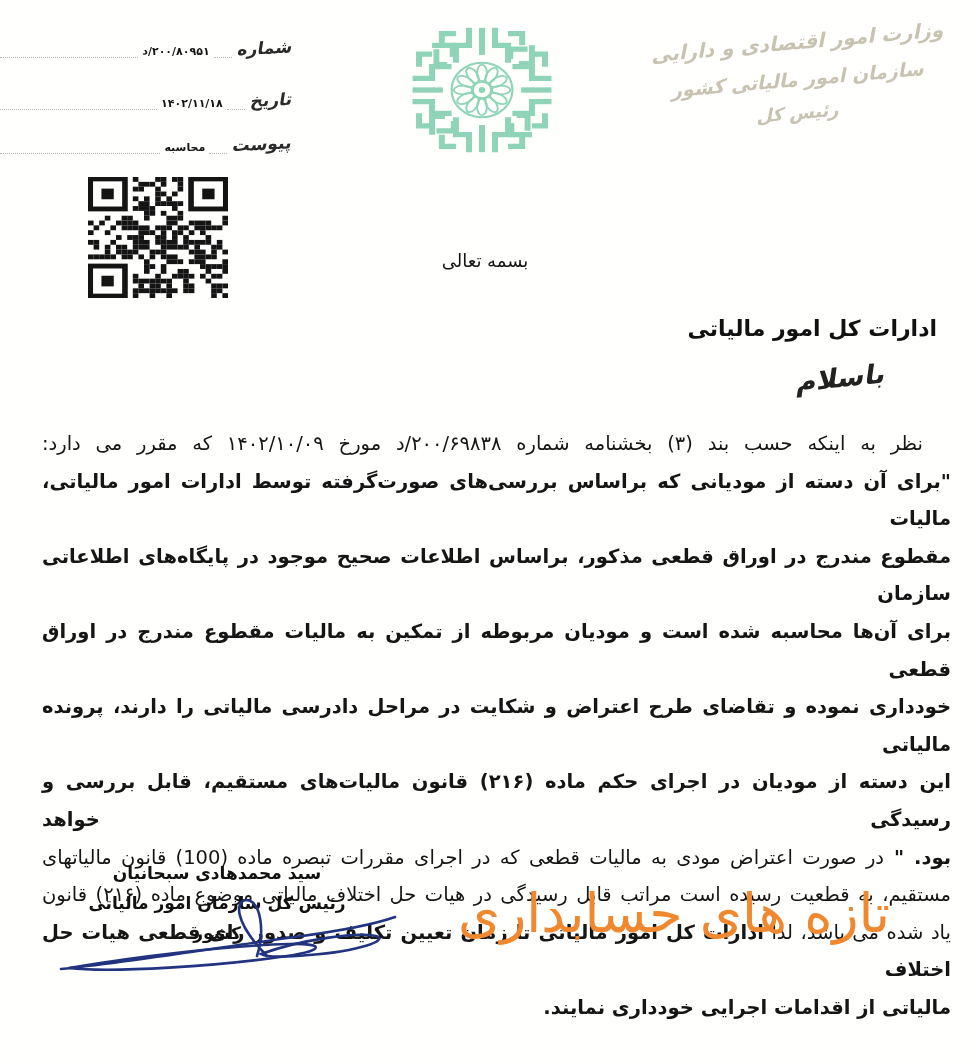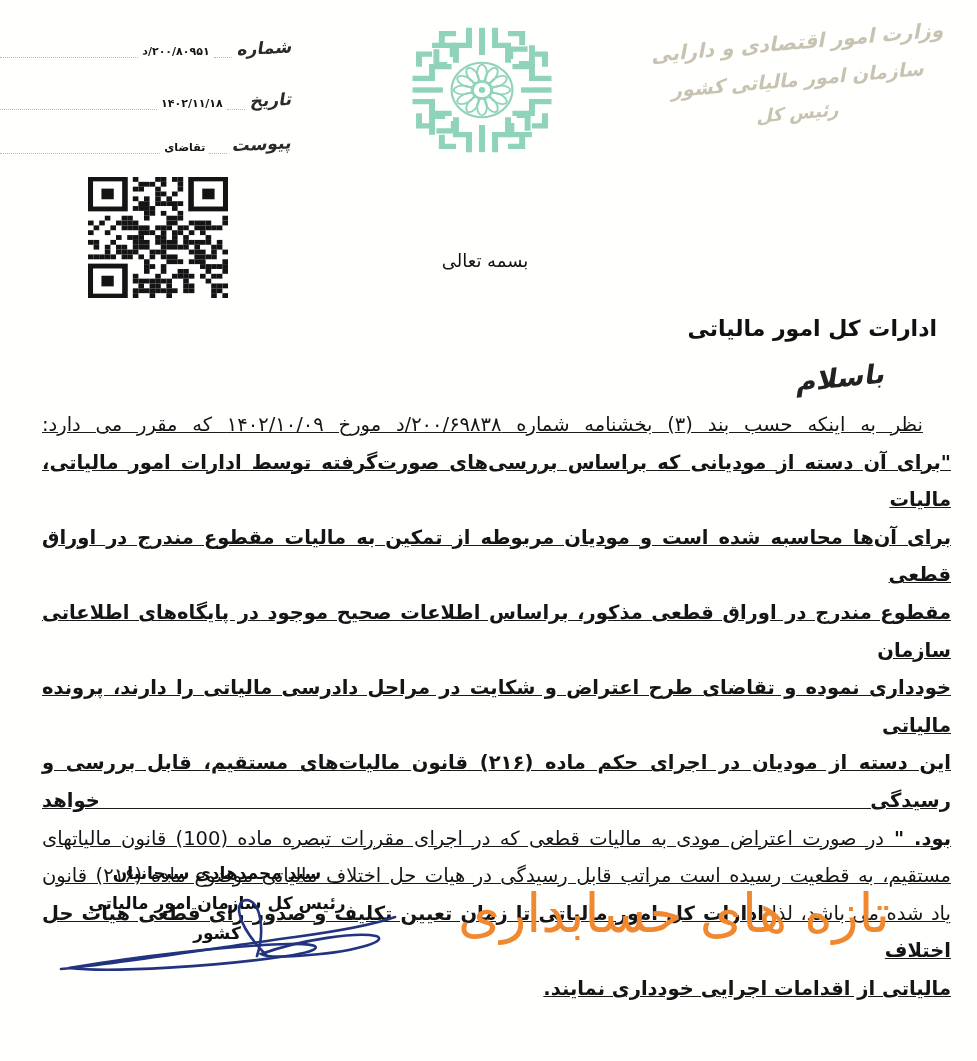--- a/index.html
+++ b/index.html
@@ -33,21 +33,21 @@
   
   .slogan{position:absolute;left:340px;top:180px;width:290px;text-align:center;
     font-size:15.5px;font-weight:bold;color:#111;}
   .basmala{position:absolute;left:340px;top:250px;width:290px;text-align:center;
     font-size:18px;font-weight:normal;color:#111;}
   
   .recipient{position:absolute;right:40px;top:316px;font-size:22px;font-weight:bold;color:#111;}
   .salutation{position:absolute;right:92px;top:362px;font-size:27px;font-weight:600;color:#222;
     transform:skewX(-14deg) rotate(-6deg);}
   
-  .body-text{position:absolute;right:26px;left:42px;top:406px;direction:rtl;text-decoration:underline;}
+  .body-text{position:absolute;right:26px;left:42px;top:425px;direction:rtl;}
   .body-text .line{
     font-size:19.5px;line-height:37.6px;color:#151515;
     text-align:justify;text-align-last:justify;white-space:normal;
   }
   .body-text .line.first{text-indent:28px;}
   .body-text .line.last{text-align:right;text-align-last:right;}
   .body-text .b{font-weight:bold;}
   
   .signer{position:absolute;left:72px;top:858px;width:290px;text-align:center;
     font-size:17px;font-weight:bold;color:#111;line-height:30px;}
@@ -70,21 +70,21 @@
     </div>
     <div class="meta-row" style="top:60px;">
       <span class="label">تاریخ</span>
       <span class="leader mid"></span>
       <span class="value">۱۴۰۲/۱۱/۱۸</span>
       <span class="leader fill"></span>
     </div>
     <div class="meta-row" style="top:104px;">
       <span class="label">پیوست</span>
       <span class="leader mid"></span>
-      <span class="value">تقاضای</span>
+      <span class="value">محاسبه</span>
       <span class="leader fill"></span>
     </div>
   </div>
 
   <svg class="emblem" viewBox="0 0 140 140" preserveAspectRatio="none">
     <g stroke="#8fd4b8" stroke-width="5.5" fill="none">
       <g id="arm">
         <path d="M70,6 V34"></path>
         <path d="M58,6 V24 H46 V42"></path>
         <path d="M82,6 V24 H94 V42"></path>
@@ -359,22 +359,22 @@
     </svg>
 
   <div class="basmala">بسمه تعالی</div>
 
   <div class="recipient">ادارات کل امور مالیاتی</div>
   <div class="salutation">باسلام</div>
 
   <div class="body-text">
       <div class="line first"><span>نظر به اینکه حسب بند (۳) بخشنامه شماره ۲۰۰/۶۹۸۳۸/د مورخ ۱۴۰۲/۱۰/۰۹ که مقرر می دارد:</span></div>
       <div class="line"><span class="b">"برای آن دسته از مودیانی که براساس بررسی‌های صورت‌گرفته توسط ادارات امور مالیاتی، مالیات</span></div>
+      <div class="line"><span class="b">مقطوع مندرج در اوراق قطعی مذکور، براساس اطلاعات صحیح موجود در پایگاه‌های اطلاعاتی سازمان</span></div>
       <div class="line"><span class="b">برای آن‌ها محاسبه شده است و مودیان مربوطه از تمکین به مالیات مقطوع مندرج در اوراق قطعی</span></div>
-      <div class="line"><span class="b">مقطوع مندرج در اوراق قطعی مذکور، براساس اطلاعات صحیح موجود در پایگاه‌های اطلاعاتی سازمان</span></div>
       <div class="line"><span class="b">خودداری نموده و تقاضای طرح اعتراض و شکایت در مراحل دادرسی مالیاتی را دارند، پرونده مالیاتی</span></div>
       <div class="line"><span class="b">این دسته از مودیان در اجرای حکم ماده (۲۱۶) قانون مالیات‌های مستقیم، قابل بررسی و رسیدگی خواهد</span></div>
       <div class="line"><span class="b">بود. " </span><span>در صورت اعتراض مودی به مالیات قطعی که در اجرای مقررات تبصره ماده (100) قانون مالیاتهای</span></div>
       <div class="line"><span>مستقیم، به قطعیت رسیده است مراتب قابل رسیدگی در هیات حل اختلاف مالیاتی موضوع ماده (۲۱۶) قانون</span></div>
       <div class="line"><span>یاد شده می باشد، لذا </span><span class="b">ادارات کل امور مالیاتی تا زمان تعیین تکلیف و صدور رای قطعی هیات حل اختلاف</span></div>
       <div class="line last"><span class="b">مالیاتی از اقدامات اجرایی خودداری نمایند.</span></div>
     </div>
 
   <div class="signer">
     <div>سید محمدهادی سبحانیان</div>

